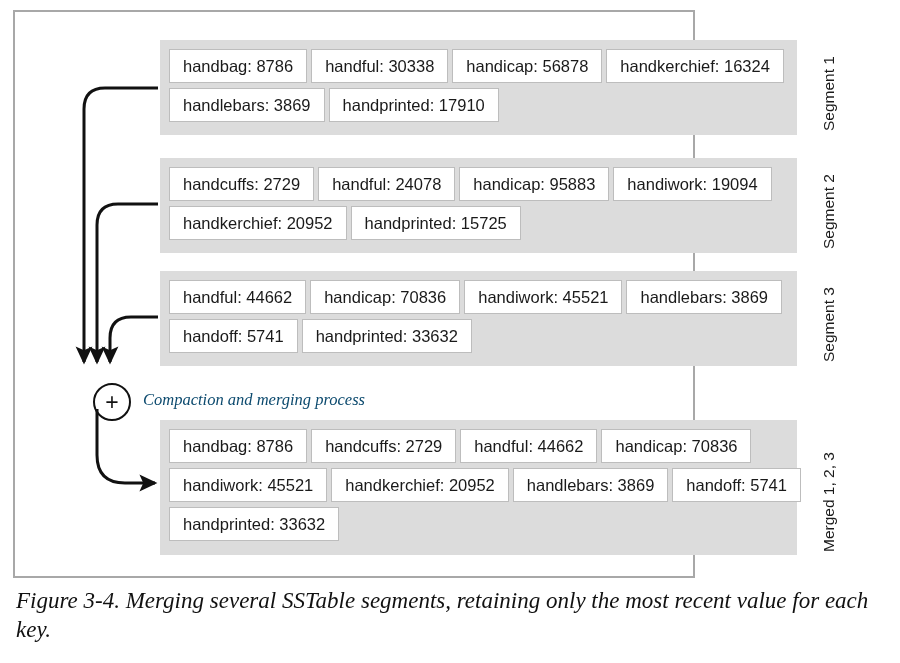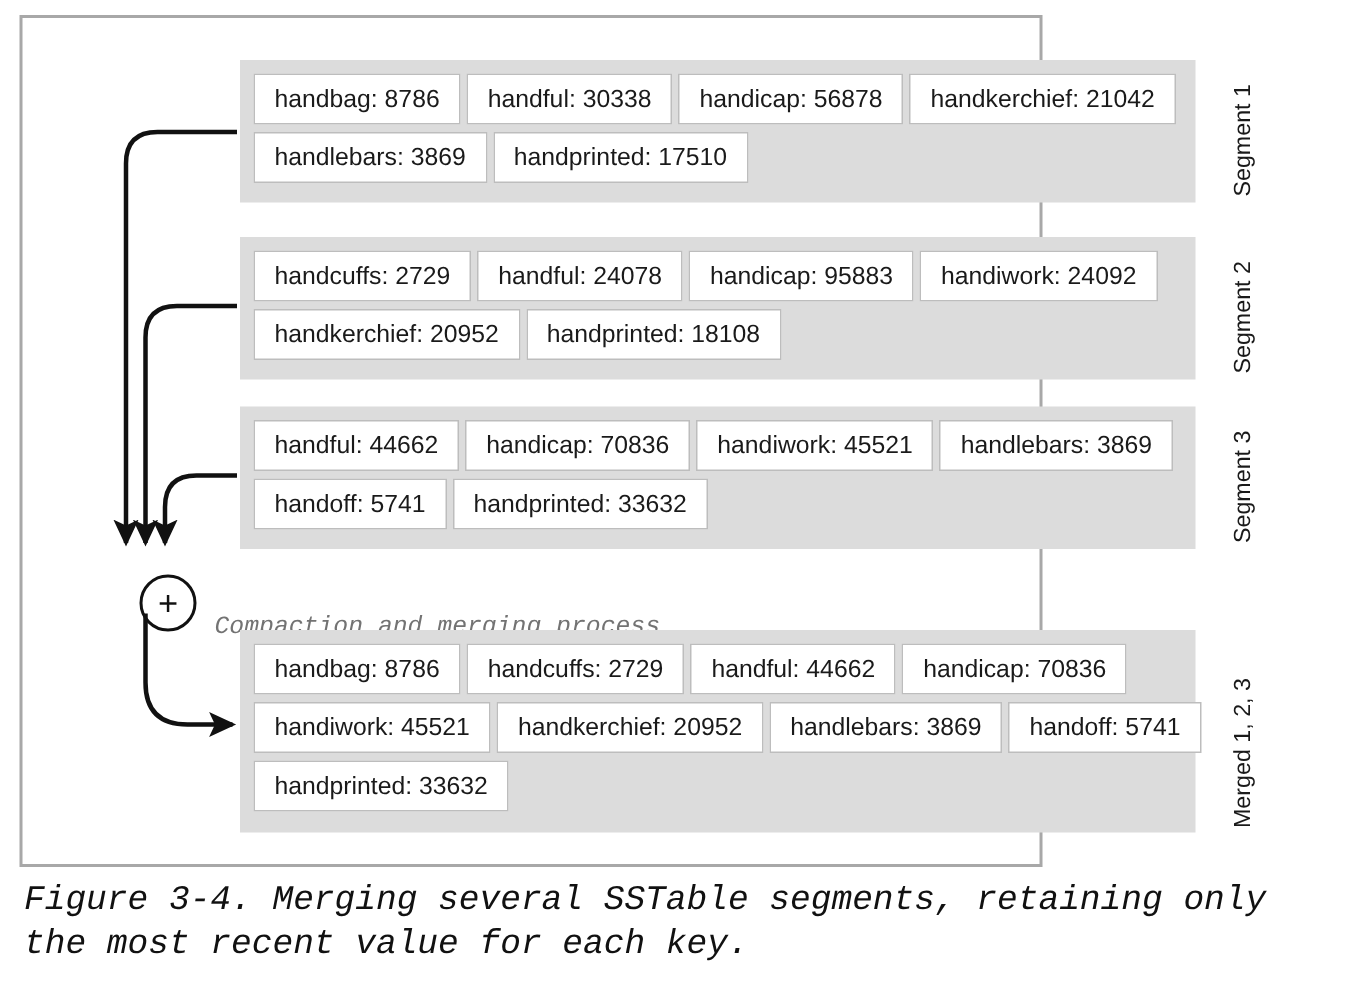--- a/index.html
+++ b/index.html
@@ -93,83 +93,83 @@
     align-items: center;
     justify-content: center;
     font-size: 23px;
     line-height: 1;
     color: #111111;
     font-family: "Liberation Sans", sans-serif;
   }
   #merge-caption {
     position: absolute;
     left: 128px;
-    top: 396px;
+    top: 378px;
     font-size: 16.5px;
     font-style: italic;
-    color: #737373;
+    color: #0c4a6e;
     white-space: nowrap;
-    font-family: Liberation Mono, monospace;
+    font-family: Liberation Serif, serif;
   }
 
   
   #arrows-layer {
     position: absolute;
     left: 0;
     top: 0;
     width: 900px;
     height: 663px;
     pointer-events: none;
   }
 
   
   #figure-caption {
     position: absolute;
     left: 16px;
     top: 586px;
     width: 860px;
-    font-family: Liberation Mono, monospace;
+    font-family: Liberation Serif, serif;
     font-style: italic;
     font-size: 23px;
     line-height: 29px;
     color: #111111;
   }
 </style>
 </head>
 <body>
 
 <div id="figure-frame">
 
   <div class="band" style="left:145px; top:28px; width:637px; height:95px;">
     <div class="band-rows">
       <div class="band-row">
         <div class="kv-cell">handbag: 8786</div>
         <div class="kv-cell">handful: 30338</div>
         <div class="kv-cell">handicap: 56878</div>
-        <div class="kv-cell">handkerchief: 21042</div>
+        <div class="kv-cell">handkerchief: 16324</div>
       </div>
       <div class="band-row">
         <div class="kv-cell">handlebars: 3869</div>
-        <div class="kv-cell">handprinted: 17510</div>
+        <div class="kv-cell">handprinted: 17910</div>
       </div>
     </div>
   </div>
   <div class="side-label" style="left:805px; top:119px;">Segment 1</div>
 
   <div class="band" style="left:145px; top:146px; width:637px; height:95px;">
     <div class="band-rows">
       <div class="band-row">
         <div class="kv-cell">handcuffs: 2729</div>
         <div class="kv-cell">handful: 24078</div>
         <div class="kv-cell">handicap: 95883</div>
-        <div class="kv-cell">handiwork: 24092</div>
+        <div class="kv-cell">handiwork: 19094</div>
       </div>
       <div class="band-row">
         <div class="kv-cell">handkerchief: 20952</div>
-        <div class="kv-cell">handprinted: 18108</div>
+        <div class="kv-cell">handprinted: 15725</div>
       </div>
     </div>
   </div>
   <div class="side-label" style="left:805px; top:237px;">Segment 2</div>
 
   <div class="band" style="left:145px; top:259px; width:637px; height:95px;">
     <div class="band-rows">
       <div class="band-row">
         <div class="kv-cell">handful: 44662</div>
         <div class="kv-cell">handicap: 70836</div>

